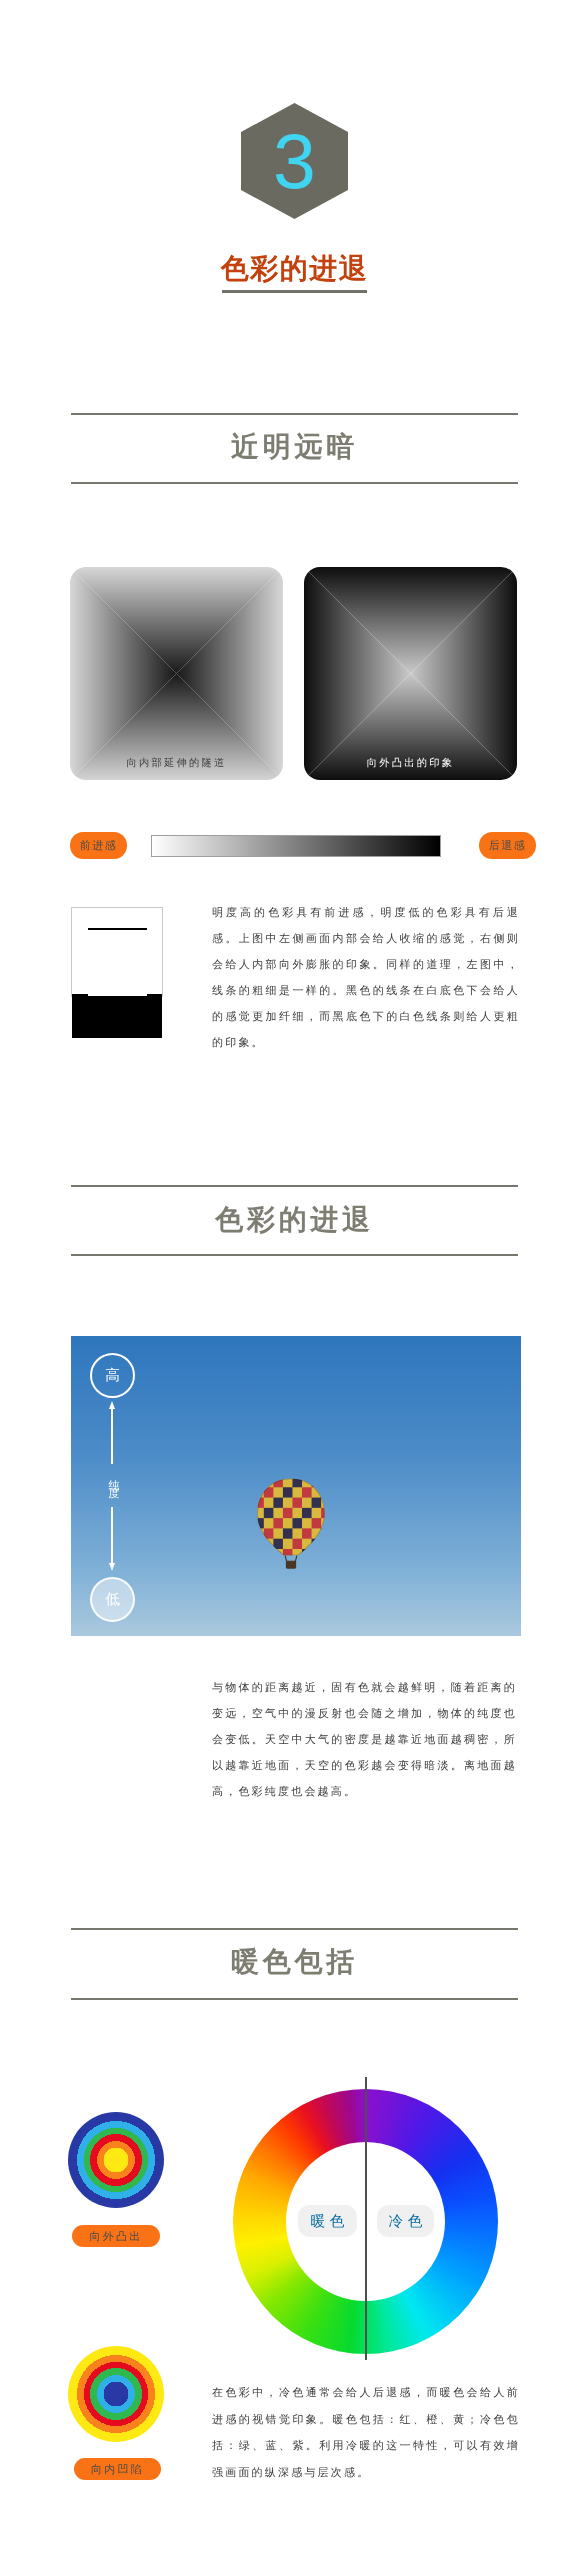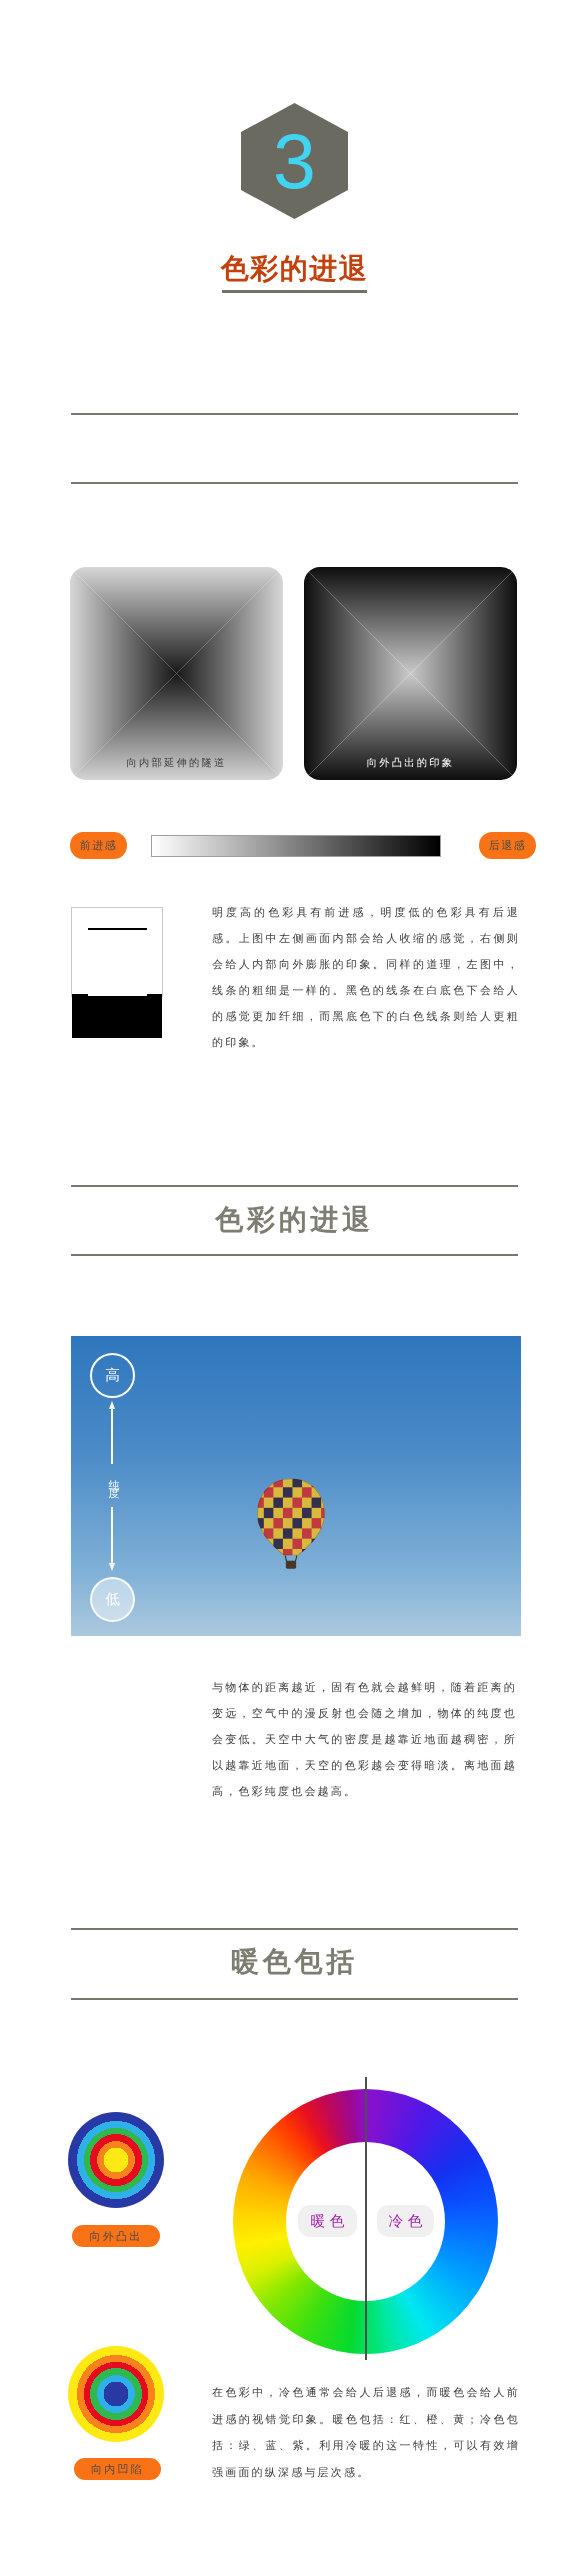--- a/index.html
+++ b/index.html
@@ -64,35 +64,36 @@
                 #e60a1e 26px 32px,#f8821c 32px 39px,#ffe912 39px 48px);}
   .wheel{position:absolute;left:233px;top:2089px;width:265px;height:265px;border-radius:50%;
          background:conic-gradient(from 0deg,
            #8b10cc 0%, #5018e8 8%, #1430f0 16%, #0a50ff 22%, #00a0ff 33%, #00e8f0 42%,
            #00e89c 47%, #06da2e 52%, #3ce010 58%, #8ae800 64%, #d8f000 68%, #fff000 72%,
            #ffd400 76%, #ffa800 81%, #ff7400 85%, #ff3800 89%, #e81020 92%, #c00858 95%,
            #9c0890 98%, #8b10cc 100%);}
   .wheel-hole{position:absolute;left:286px;top:2142px;width:159px;height:159px;border-radius:50%;background:#ffffff;}
   .wheel-divider{position:absolute;left:365px;top:2077px;width:1.5px;height:283px;background:#50504a;}
   .temp-pill{position:absolute;top:2205px;height:32px;border-radius:11.8px;background:#f0f0f0;
-             color:#a21caf;font-size:14.7px;letter-spacing:4.4px;text-indent:4.4px;
+             color:#0369a1;font-size:14.7px;letter-spacing:4.4px;text-indent:4.4px;
              display:flex;align-items:center;justify-content:center;}
 </style>
 </head>
 <body>
 
 <div class="page">
 
   <div class="hexagon">
     <div class="hex-number">3</div>
   </div>
   <div class="main-title">色彩的进退</div>
   <div class="title-underline"></div>
 
   <div class="hr" style="top:413px"></div>
+  <div class="sec-title" style="top:433px">近明远暗</div>
   <div class="hr" style="top:482px"></div>
 
   <div class="sq sq-dark" style="left:304px">
     <div class="tri t-top"></div>
     <div class="tri t-bottom"></div>
     <div class="tri t-left"></div>
     <div class="tri t-right"></div>
     <div class="sq-label" style="color:#ffffff">向外凸出的印象</div>
   </div>
   <div class="sq sq-light" style="left:70px">

